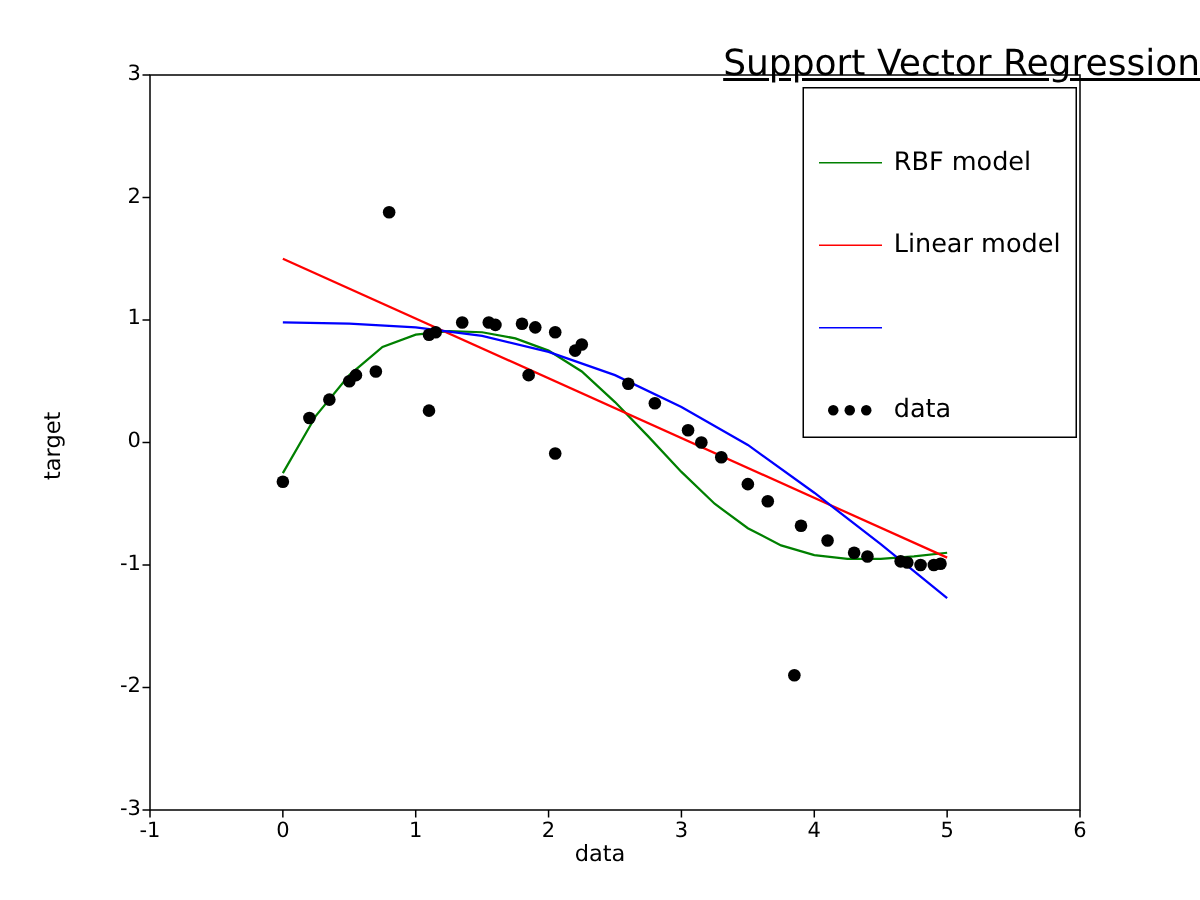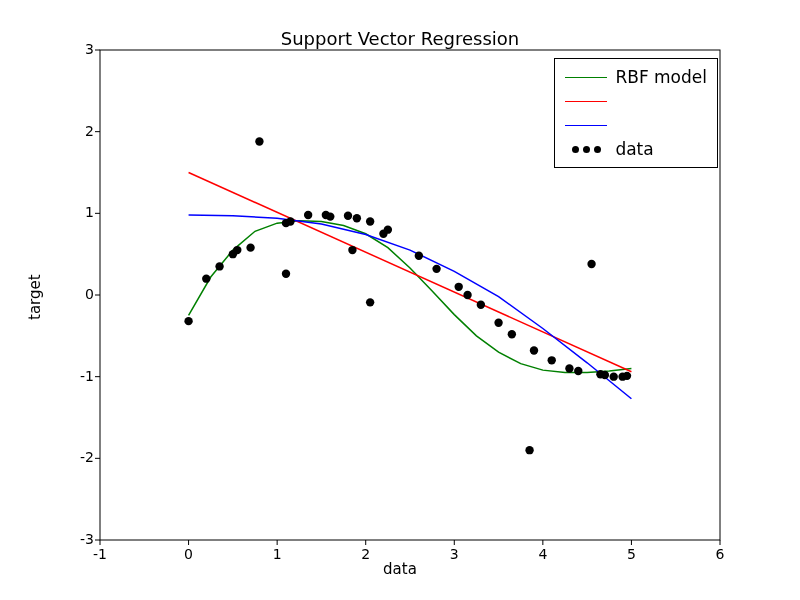--- a/index.html
+++ b/index.html
@@ -11,23 +11,24 @@
     font-family: "DejaVu Sans", "Bitstream Vera Sans", sans-serif;
   }
   #figure {
     position: absolute;
     left: 0; top: 0;
     width: 800px; height: 600px;
   }
   .title {
     position: absolute;
     width: 100%;
-    text-align: center;
-    font-size: 18px;
+    text-align: right;
+    font-size: 24px;
     color: #000;
+    text-decoration: underline;
   }
   .axis-label {
     position: absolute;
     font-size: 15px;
     color: #000;
   }
   .ylabel {
     transform: rotate(-90deg);
     transform-origin: left top;
   }
@@ -42,20 +43,21 @@
     position: absolute;
     background: #fff;
     border: 1px solid #000;
     padding: 6px 10px 6px 10px;
     font-size: 17px;
   }
   .legend-row {
     display: flex;
     align-items: center;
     height: 24px;
+    margin-top: 31px;
   }
   .legend-swatch {
     width: 42px;
     height: 20px;
     display: flex;
     align-items: center;
     justify-content: center;
     margin-right: 8px;
   }
   .legend-line {
@@ -151,20 +153,21 @@
     <div class="legend-row">
       <div class="legend-swatch">
           <div class="legend-line" style="border-color:#008000;"></div>
         </div>
       <span>RBF model</span>
     </div>
     <div class="legend-row">
       <div class="legend-swatch">
           <div class="legend-line" style="border-color:#ff0000;"></div>
         </div>
+      <span>Linear model</span>
     </div>
     <div class="legend-row">
       <div class="legend-swatch">
           <div class="legend-line" style="border-color:#0000ff;"></div>
         </div>
     </div>
     <div class="legend-row">
       <div class="legend-swatch">
         <div class="legend-dots">
             <div class="legend-dot"></div>

